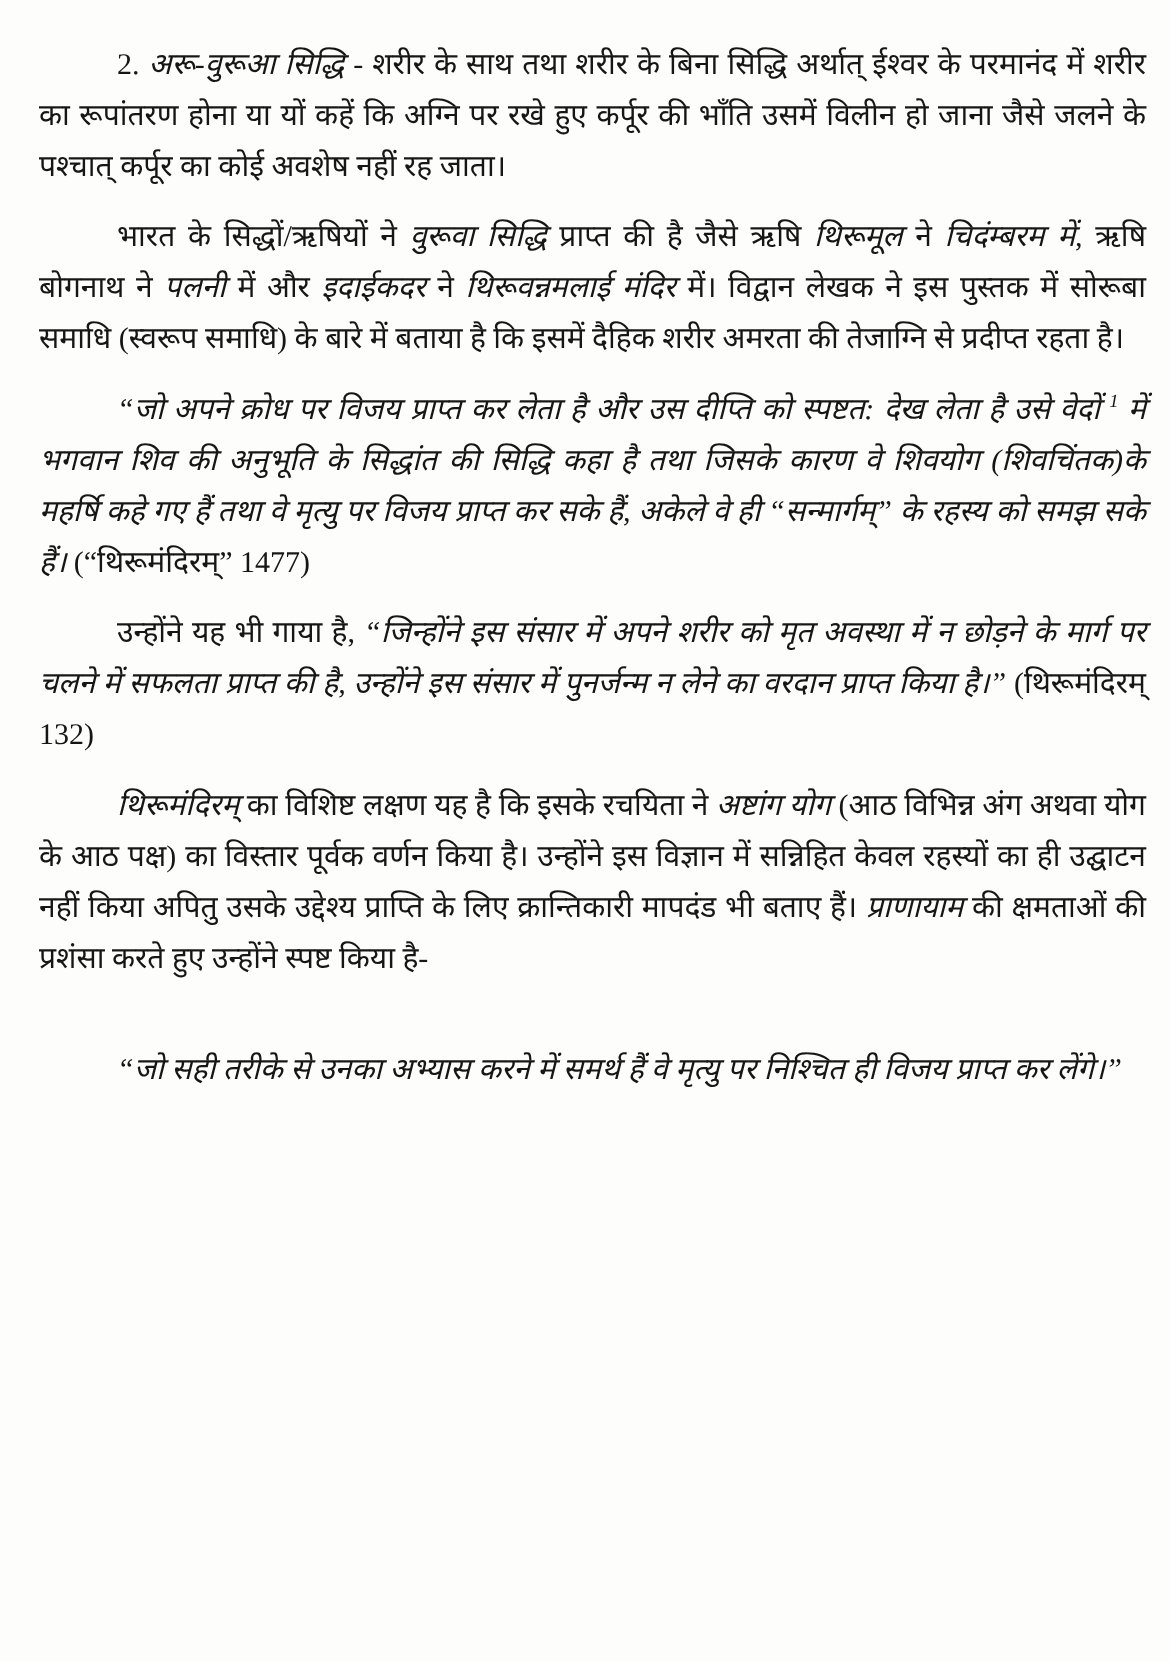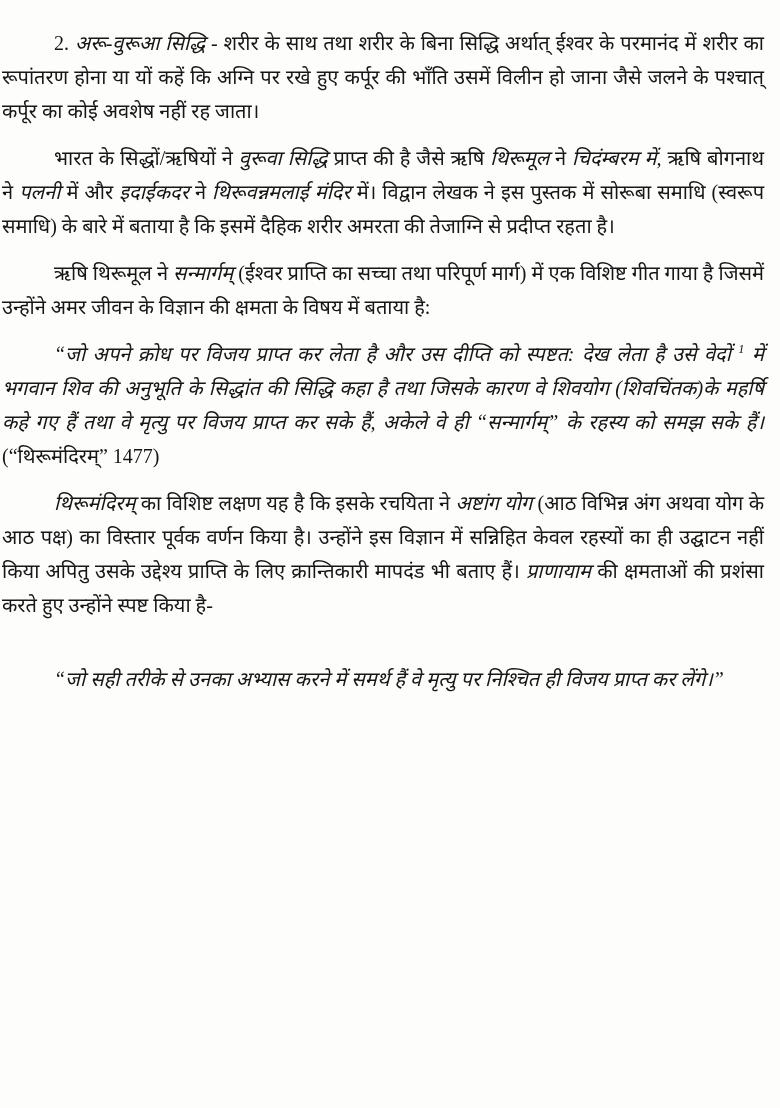--- a/index.html
+++ b/index.html
@@ -7,21 +7,21 @@
     padding: 0;
     background: #e8e8e8;
   }
   .page {
     position: relative;
     width: 780px;
     height: 1108px;
     margin: 0 auto;
     background: #fdfdfc;
     box-sizing: border-box;
-    padding: 26px 16px 18px 2px;
+    padding: 26px 16px 18px 26px;
     overflow: hidden;
   }
   .doc-body {
     font-family: "Liberation Serif", "DejaVu Serif", serif;
     font-size: 20px;
     line-height: 1.7;
     color: #161616;
     text-align: justify;
     text-justify: inter-word;
   }
@@ -42,18 +42,18 @@
     vertical-align: super;
   }
 </style>
 </head>
 <body>
 
 <div class="page">
   <div class="doc-body">
       <p><span>2. </span><span class="italic">अरू-वुरूआ सिद्धि</span><span> - शरीर के साथ तथा शरीर के बिना सिद्धि अर्थात् ईश्वर के परमानंद में शरीर का रूपांतरण होना या यों कहें कि अग्नि पर रखे हुए कर्पूर की भाँति उसमें विलीन हो जाना जैसे जलने के पश्चात् कर्पूर का कोई अवशेष नहीं रह जाता।</span></p>
       <p><span>भारत के सिद्धों/ऋषियों ने </span><span class="italic">वुरूवा सिद्धि</span><span> प्राप्त की है जैसे ऋषि </span><span class="italic">थिरूमूल</span><span> ने </span><span class="italic">चिदंम्बरम में,</span><span> ऋषि बोगनाथ ने </span><span class="italic">पलनी</span><span> में और </span><span class="italic">इदाईकदर</span><span> ने </span><span class="italic">थिरूवन्नमलाई मंदिर</span><span> में। विद्वान लेखक ने इस पुस्तक में सोरूबा समाधि (स्वरूप समाधि) के बारे में बताया है कि इसमें दैहिक शरीर अमरता की तेजाग्नि से प्रदीप्त रहता है।</span></p>
-      <p><span>ऋषि थिरूमूल ने </span><span class="italic">सन्मार्गम्</span><span> (ईश्वर प्राप्ति का सच्चा तथा परिपूर्ण मार्ग) में एक विशिष्ट गीत गाया है जिसमें उन्होंने अमर जीवन के विज्ञान की क्षमता के विषय में बताया है:</span></p>
       <p><span class="italic">“जो अपने क्रोध पर विजय प्राप्त कर लेता है और उस दीप्ति को स्पष्टत: देख लेता है उसे वेदों </span><sup class="fnref italic">1</sup><span class="italic"> में भगवान शिव की अनुभूति के सिद्धांत की सिद्धि कहा है तथा जिसके कारण वे शिवयोग (शिवचिंतक)के महर्षि कहे गए हैं तथा वे मृत्यु पर विजय प्राप्त कर सके हैं, अकेले वे ही “सन्मार्गम्” के रहस्य को समझ सके हैं।</span><span> (“थिरूमंदिरम्” 1477)</span></p>
+      <p><span>उन्होंने यह भी गाया है, </span><span class="italic">“जिन्होंने इस संसार में अपने शरीर को मृत अवस्था में न छोड़ने के मार्ग पर चलने में सफलता प्राप्त की है, उन्होंने इस संसार में पुनर्जन्म न लेने का वरदान प्राप्त किया है।”</span><span> (थिरूमंदिरम् 132)</span></p>
       <p><span class="italic">थिरूमंदिरम्</span><span> का विशिष्ट लक्षण यह है कि इसके रचयिता ने </span><span class="italic">अष्टांग योग</span><span> (आठ विभिन्न अंग अथवा योग के आठ पक्ष) का विस्तार पूर्वक वर्णन किया है। उन्होंने इस विज्ञान में सन्निहित केवल रहस्यों का ही उद्घाटन नहीं किया अपितु उसके उद्देश्य प्राप्ति के लिए क्रान्तिकारी मापदंड भी बताए हैं। </span><span class="italic">प्राणायाम</span><span> की क्षमताओं की प्रशंसा करते हुए उन्होंने स्पष्ट किया है-</span></p>
       <p><span class="italic">“जो सही तरीके से उनका अभ्यास करने में समर्थ हैं वे मृत्यु पर निश्चित ही विजय प्राप्त कर लेंगे।”</span></p>
     </div>
 </div>
 
 </body></html>

